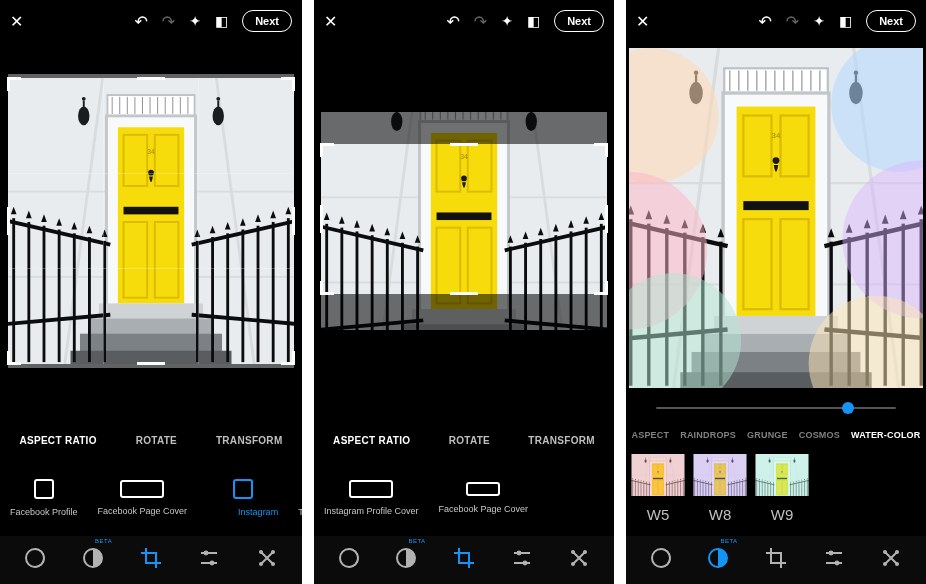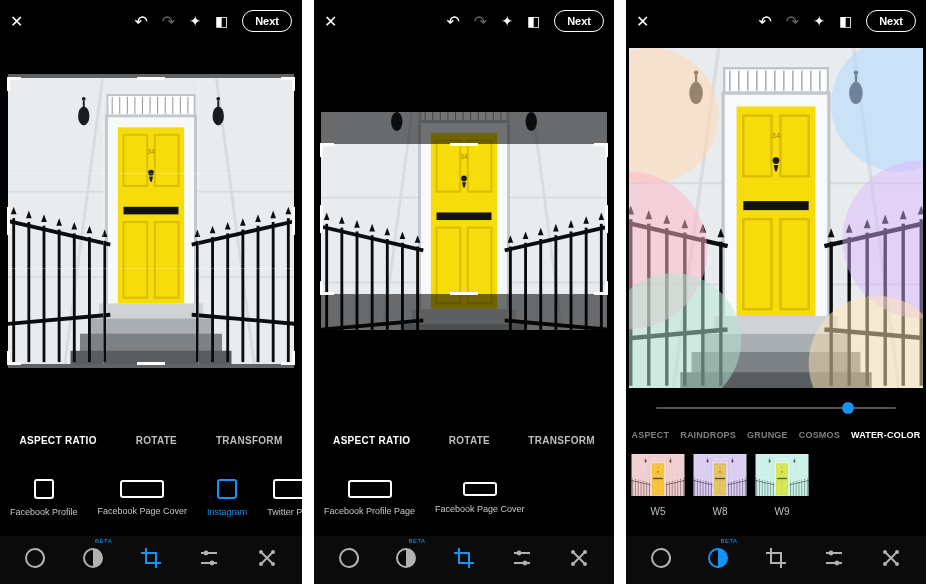--- a/index.html
+++ b/index.html
@@ -30,39 +30,39 @@
   
   .tabrow{height:44px;display:flex;align-items:center;justify-content:space-around;background:#000;}
   .tab{color:#bfbfbf;font-size:10px;font-weight:600;letter-spacing:0.3px;}
   .tab.active{color:#fff;}
   
   .aspectrow{height:72px;display:flex;align-items:center;overflow-x:hidden;background:#000;}
   .aspectitem{flex:0 0 auto;display:flex;flex-direction:column;align-items:center;gap:8px;padding:0 10px;}
   .shape{border:2px solid #fff;border-radius:3px;display:block;}
   .aspectitem.active .shape{border-color:#1694f5;}
   .aspectitem .alabel{font-size:9px;color:#c7c7c7;white-space:nowrap;}
-  .aspectitem.active .alabel{color:#1694f5;}
+  .aspectitem.active .alabel{color:#1694f5;margin-left:31px;}
   
   .bottombar{height:48px;margin-top:auto;background:#0b0b0b;display:flex;align-items:center;justify-content:space-around;padding:0 6px;position:relative;}
   .b-icon{color:#b2b2b2;}
   .b-icon.active{color:#1694f5;position:relative;}
   .b-icon.active::after{content:"";position:absolute;left:-6px;right:-6px;bottom:-14px;height:3px;background:#1694f5;}
   .beta{position:relative;}
   .beta-label{position:absolute;top:-8px;left:14px;font-size:6px;color:#1694f5;letter-spacing:0.5px;}
   
   .sliderrow{height:28px;display:flex;align-items:center;padding:0 30px;}
   .slider-track{flex:1;height:2px;background:#555;position:relative;border-radius:2px;}
   .slider-knob{position:absolute;top:50%;transform:translate(-50%,-50%);width:12px;height:12px;border-radius:50%;background:#1694f5;}
   
   .catrow{height:26px;display:flex;align-items:center;justify-content:space-around;font-size:9px;font-weight:600;letter-spacing:0.2px;color:#808080;background:#000;}
   .catrow span.active{color:#fff;}
   
   .thumbrow{height:72px;display:flex;align-items:flex-start;padding:4px 0 0 2px;gap:2px;background:#000;overflow:hidden;}
   .thumbitem{flex:0 0 60px;display:flex;flex-direction:column;align-items:center;gap:4px;}
-  .thumbitem .tlabel{font-size:10px;color:#bfbfbf;}
+  .thumbitem .tlabel{font-size:15px;color:#bfbfbf;}
   .thumbitem.active .tlabel{color:#1694f5;}
   .thumbitem .tborder{border:2px solid transparent;}
   .thumbitem.active .tborder{border-color:#1694f5;}
 </style>
 </head>
 <body>
 
 <svg width="0" height="0" style="position:absolute">
   <defs>
 
@@ -307,21 +307,21 @@
     </div>
   </div>
   <div class="tabrow" style="margin-top:18px">
     <span class="tab active">ASPECT RATIO</span>
     <span class="tab">ROTATE</span>
     <span class="tab">TRANSFORM</span>
   </div>
   <div class="aspectrow" id="ar2">
       <div class="aspectitem">
         <span class="shape" style="width: 44px; height: 18px;"></span>
-        <span class="alabel">Facebook Profile Page</span>
+        <span class="alabel">Instagram Profile Cover</span>
       </div>
       <div class="aspectitem">
         <span class="shape" style="width: 34px; height: 14px;"></span>
         <span class="alabel">Facebook Page Cover</span>
       </div>
       <div class="aspectitem"></div>
     </div>
   <div class="bottombar">
     <span class="b-icon"><svg width="24" height="24">
           <use href="#i-lens"></use>

